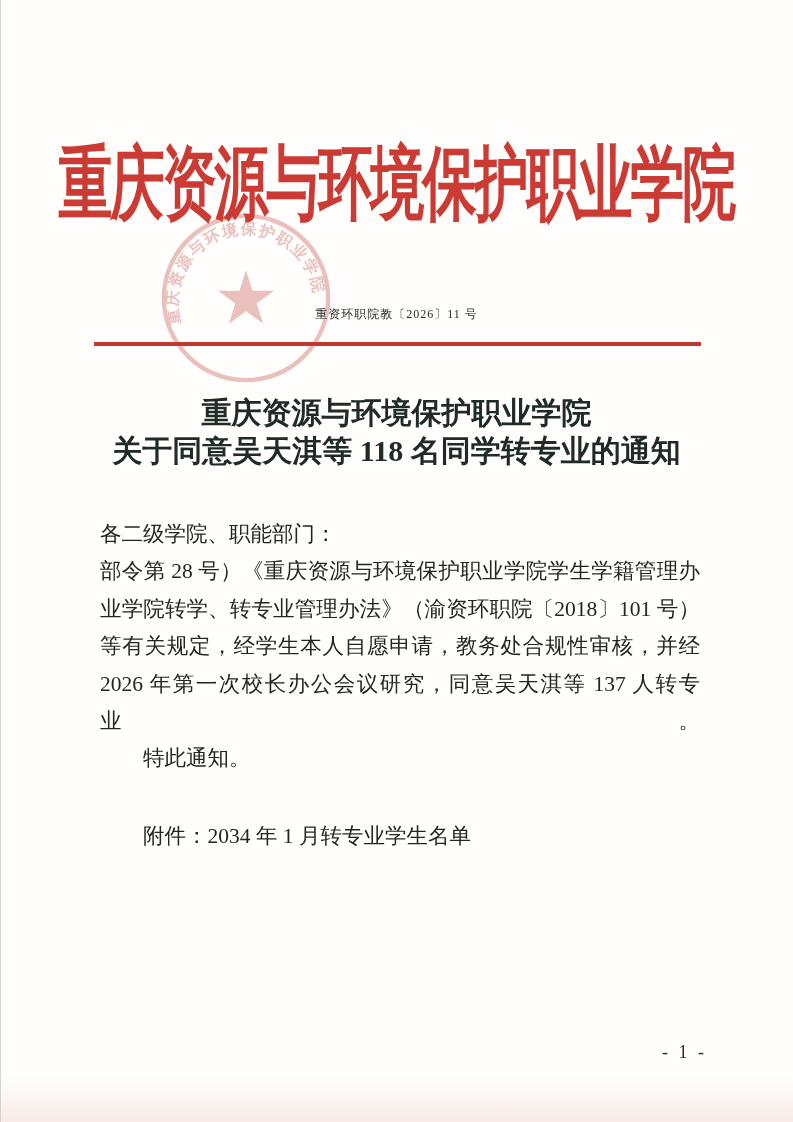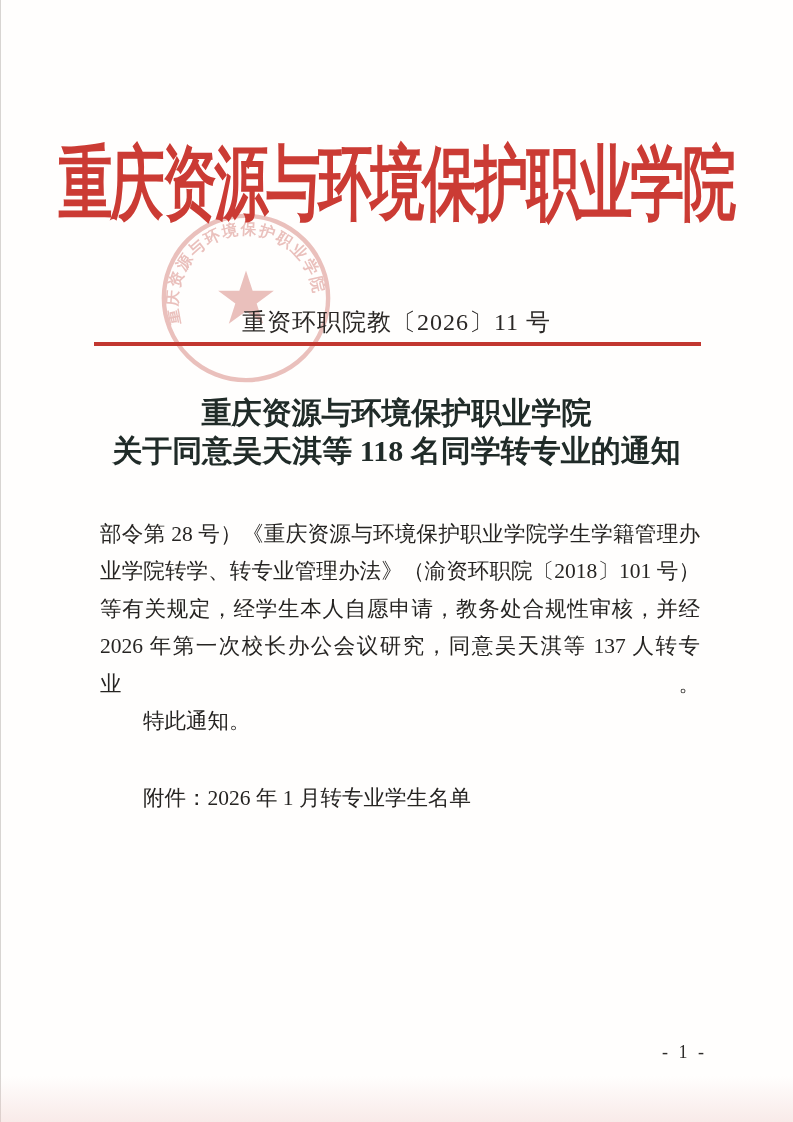--- a/index.html
+++ b/index.html
@@ -56,21 +56,21 @@
     opacity: 0.55;
     filter: blur(0.4px);
   }
 
   
   .doc-number {
     position: absolute;
     top: 306px;
     left: 0; right: 0;
     text-align: center;
-    font-size: 24px;
+    font-size: 12px;
     color: #2b2826;
     letter-spacing: 1px;
     z-index: 4;
   }
 
   
   .red-line {
     position: absolute;
     top: 342px;
     left: 94px;
@@ -148,24 +148,25 @@
   <div class="doc-number">重资环职院教〔2026〕11 号</div>
 
   <div class="red-line"></div>
 
   <div class="doc-title">
     <div>重庆资源与环境保护职业学院</div>
     <div>关于同意吴天淇等 118 名同学转专业的通知</div>
   </div>
 
   <div class="doc-body">
+    <div class="line">各二级学院、职能部门：</div>
     <div class="line j">部令第 28 号）《重庆资源与环境保护职业学院学生学籍管理办</div>
     <div class="line j">业学院转学、转专业管理办法》（渝资环职院〔2018〕101 号）</div>
     <div class="line j">等有关规定，经学生本人自愿申请，教务处合规性审核，并经</div>
     <div class="line j">2026 年第一次校长办公会议研究，同意吴天淇等 137 人转专业。</div>
     <div class="line ind">特此通知。</div>
     <div class="spacer"></div>
-    <div class="line ind">附件：2026 年 1 月转专业学生名单</div>
+    <div class="line ind">附件：2034 年 1 月转专业学生名单</div>
   </div>
 
   <div class="page-number">- 1 -</div>
 
 </div>
 
 </body></html>

